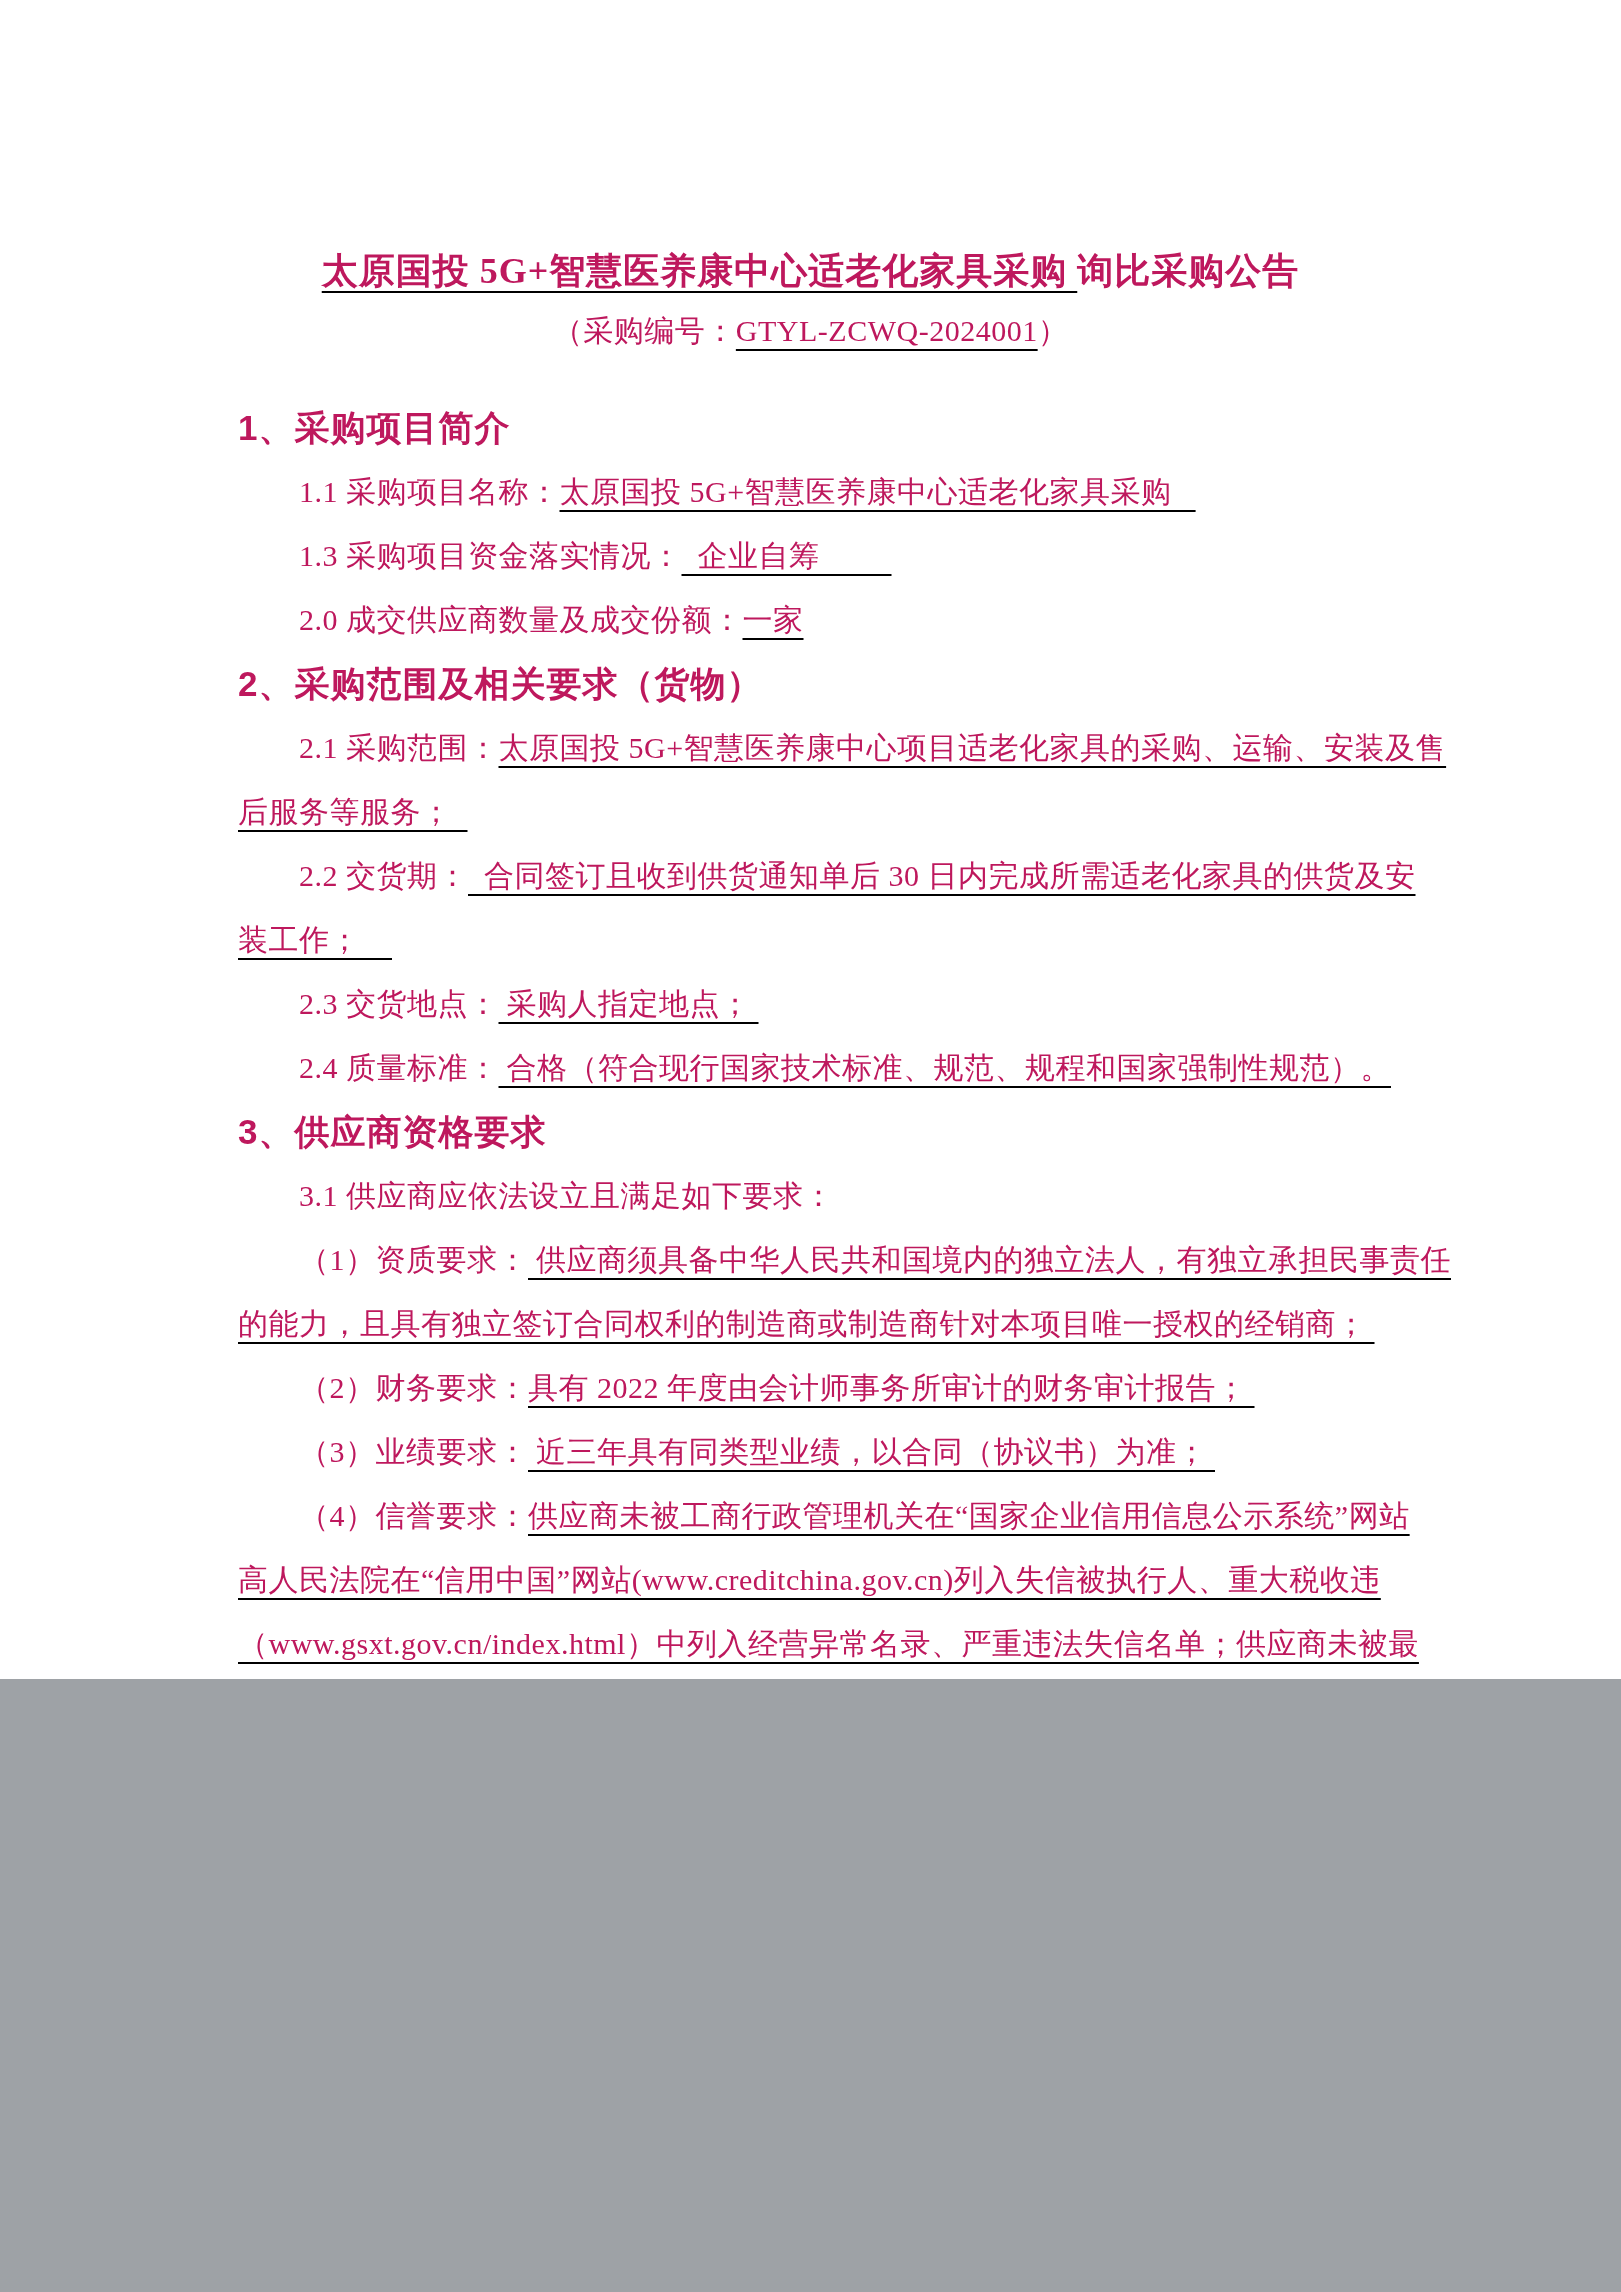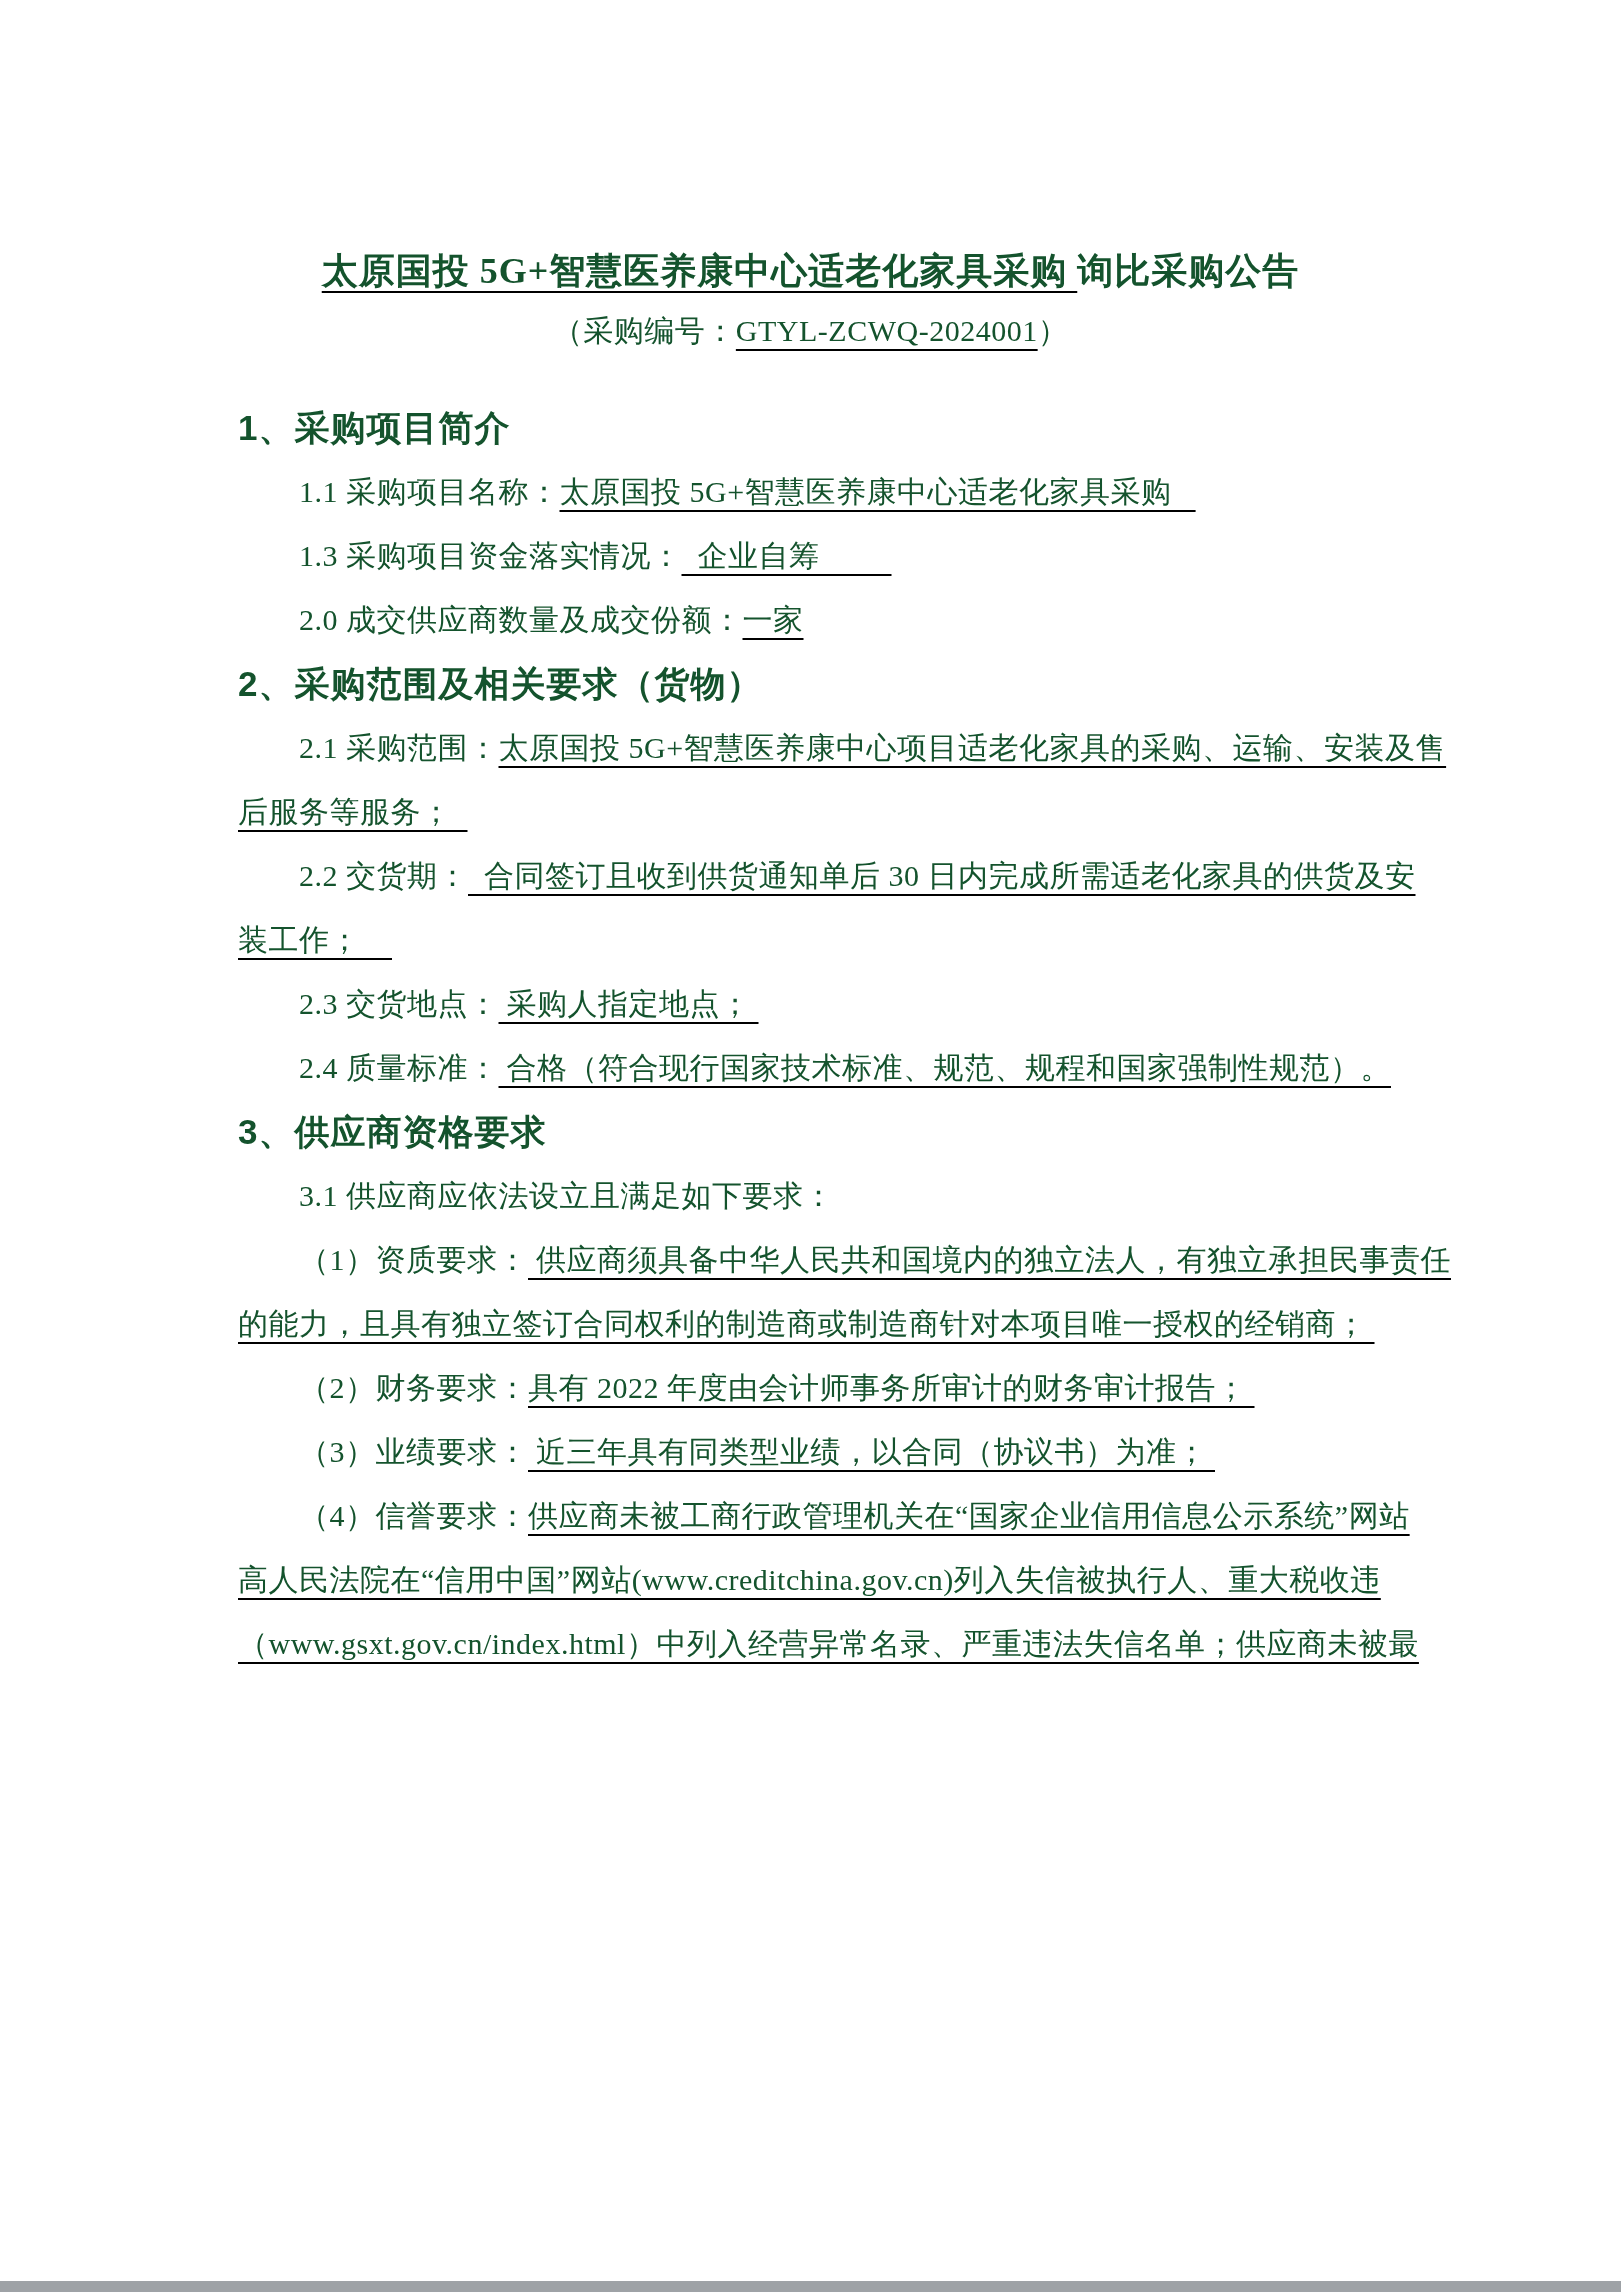--- a/index.html
+++ b/index.html
@@ -3,26 +3,26 @@
 <meta charset="utf-8">
 <style>
   html, body {
     margin: 0;
     padding: 0;
     background: #9ea2a6;
   }
   .page {
     position: relative;
     width: 1621px;
-    height: 2281px;
+    height: 1679px;
     margin: 0 auto;
     background: #ffffff;
     box-sizing: border-box;
     padding: 241px 238px 0 238px;
-    color: #14532d;
+    color: #be185d;
     font-family: "Liberation Serif", "DejaVu Serif", serif;
     overflow: hidden;
   }
   .block { margin: 0; }
   .tline {
     line-height: 64px;
     min-height: 64px;
     white-space: nowrap;
     font-size: 30px;
     letter-spacing: 0.5px;

